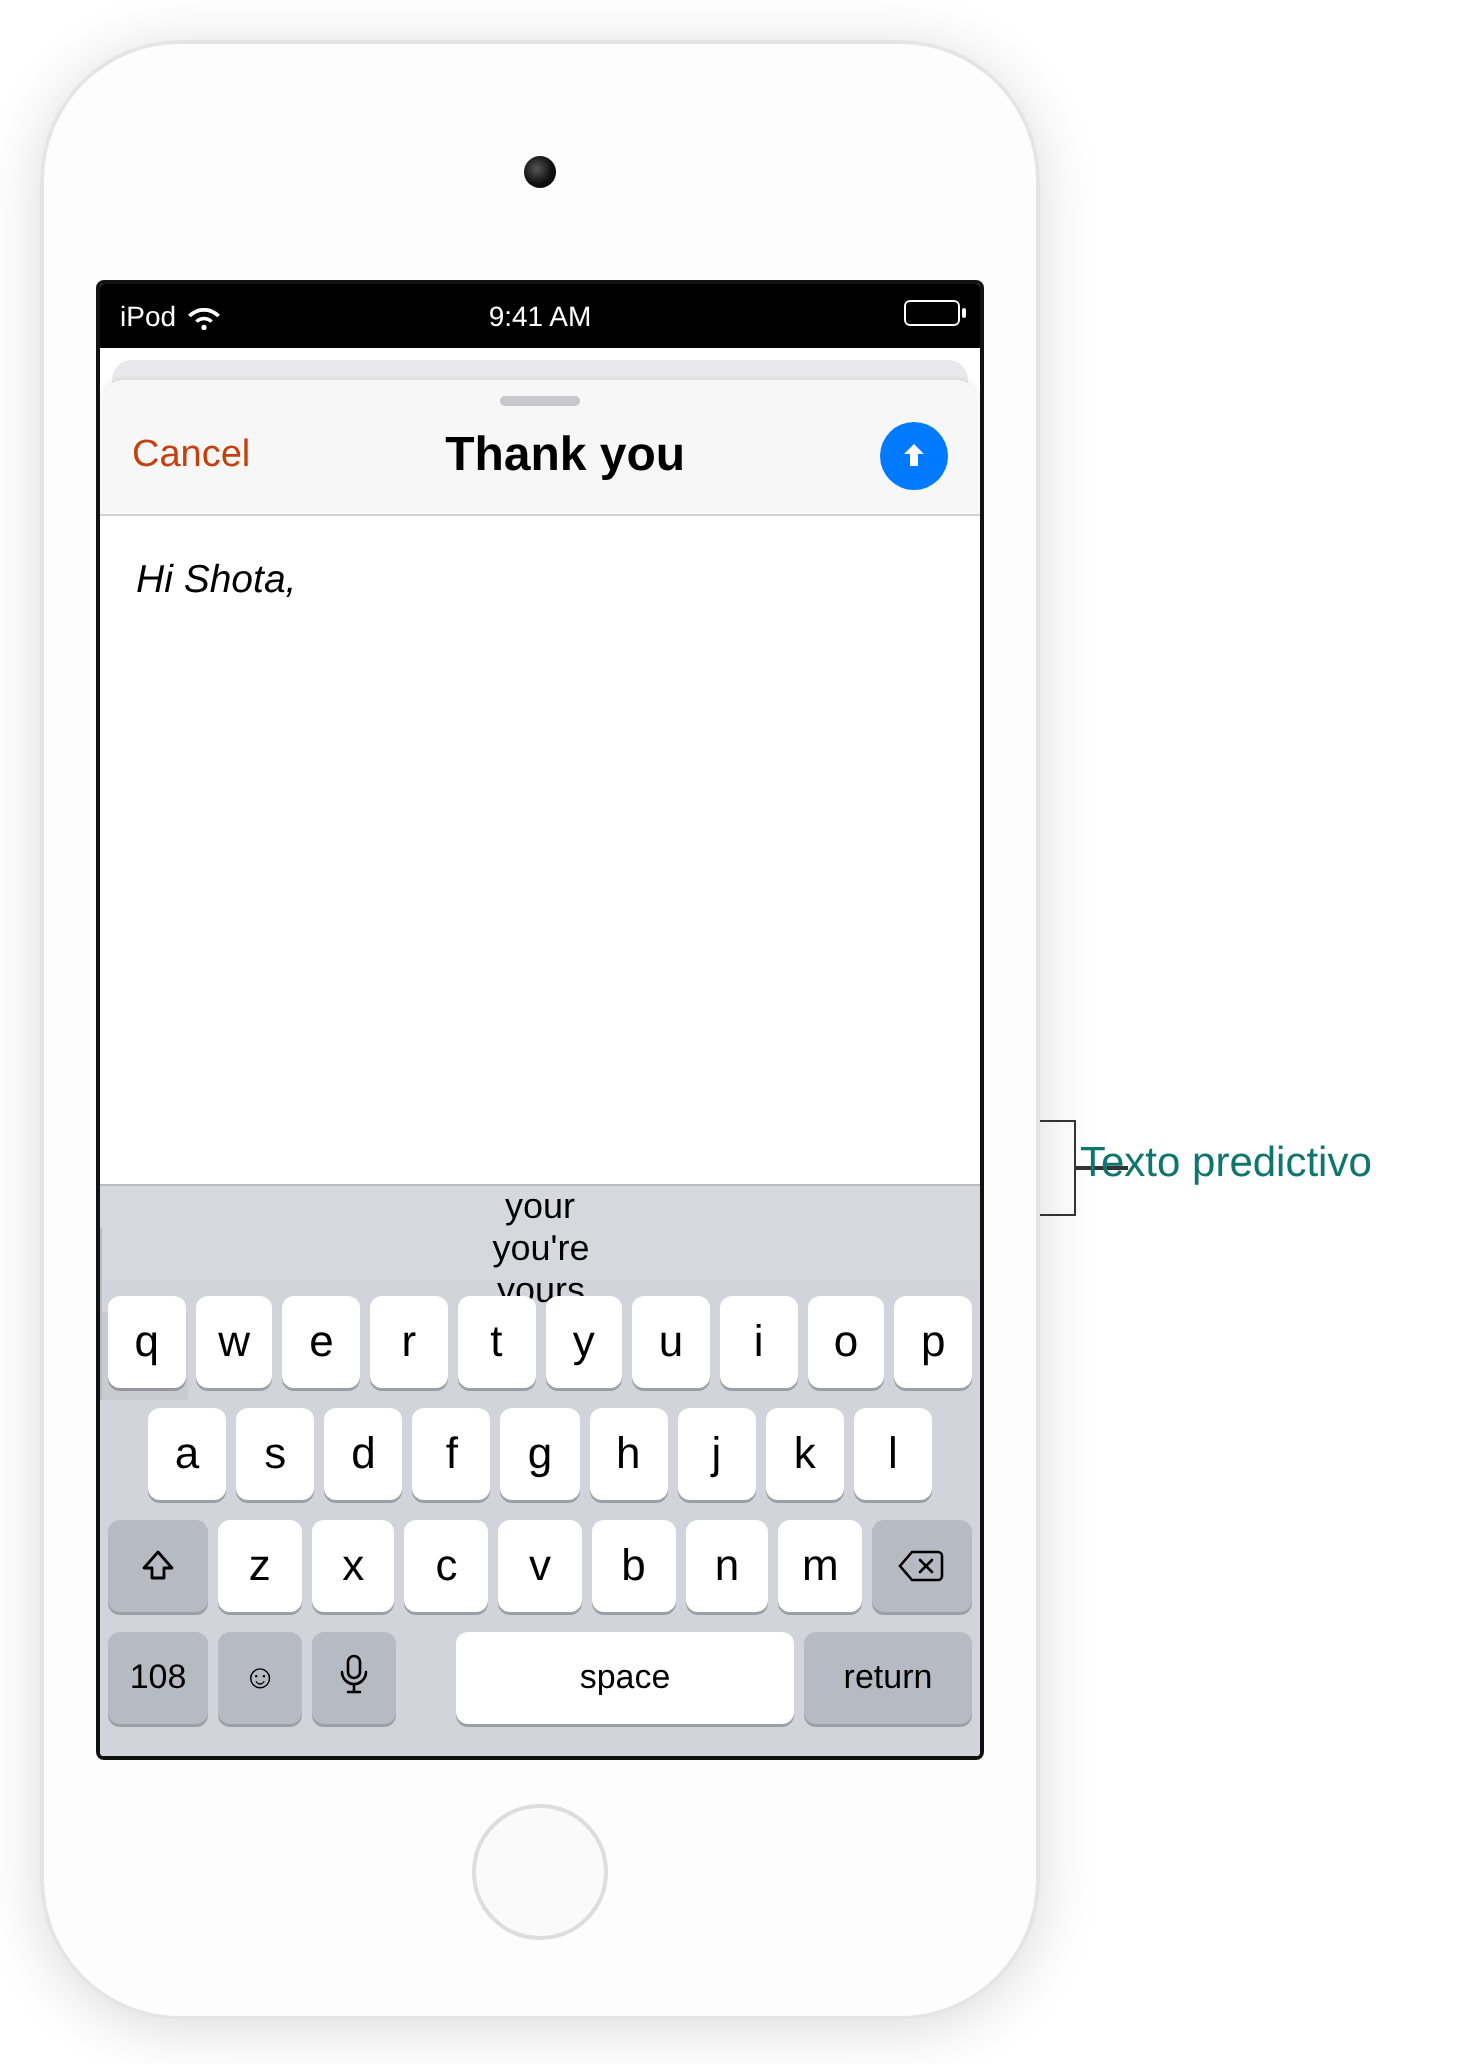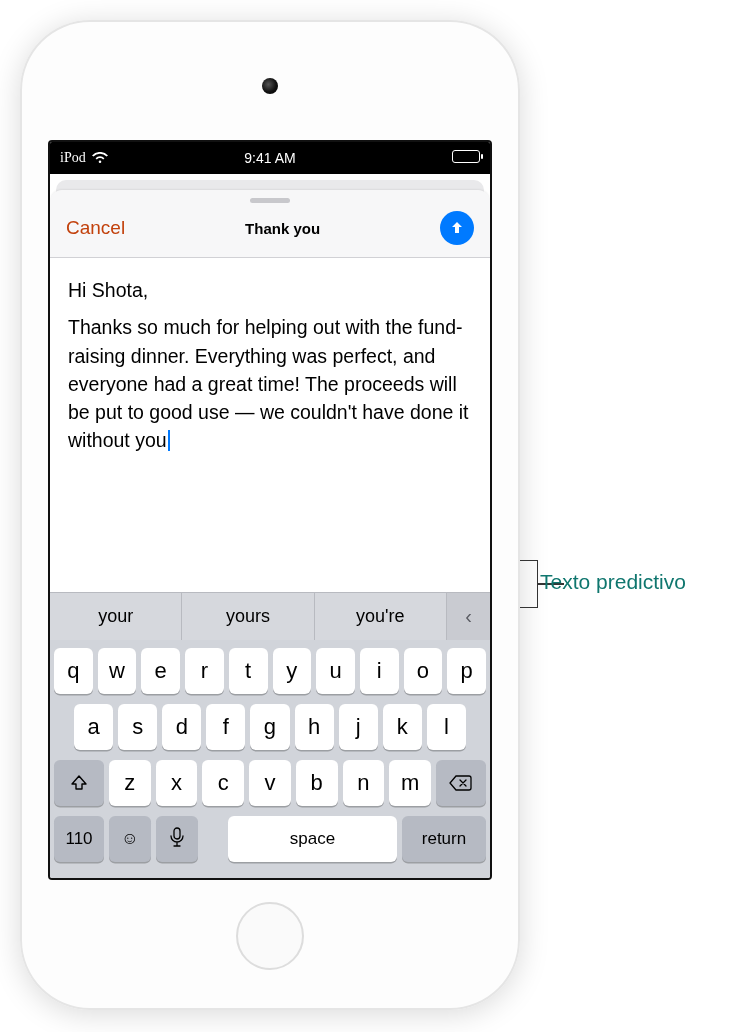--- a/index.html
+++ b/index.html
@@ -56,21 +56,21 @@
     height: 32px;
     background: #000;
     color: #fff;
     display: flex;
     align-items: center;
     justify-content: space-between;
     padding: 0 10px;
     font-size: 14px;
     font-weight: 500;
   }
-  .status-left { display: flex; align-items: center; gap: 6px; font-family: Liberation Serif, serif; }
+  .status-left { display: flex; align-items: flex-end; gap: 6px; }
   .wifi-icon svg { display:block; }
   .battery {
     width: 28px; height: 13px; border: 1.5px solid #fff; border-radius: 3px;
     position: relative; display:inline-block;
   }
   .battery::after {
     content:''; position:absolute; right:-4px; top:3px; width:2px; height:5px;
     background:#fff; border-radius:1px;
   }
   .battery-fill { background:#fff; height:100%; width:100%; border-radius:1px;}
@@ -91,21 +91,21 @@
   }
   .grabber {
     width: 40px; height: 5px; background:#c8c8cc; border-radius:3px;
     margin: 0 auto 8px auto;
   }
   .nav {
     display:flex; align-items:center; justify-content:space-between;
     padding: 0 16px 12px 16px;
   }
   .cancel { color:#c2410c; font-size:19px; }
-  .title  { font-size:15px; font-weight:600; color:#000; }
+  .title  { font-size:24px; font-weight:600; color:#000; }
   .send-btn {
     width: 34px; height:34px; border-radius:50%;
     background:#007aff; display:flex; align-items:center; justify-content:center;
   }
   .send-btn svg { display:block; }
   .divider { height:1px; background:#d1d1d5; }
   .body-area {
     background:#fff;
     padding: 18px 18px 0 18px;
     font-size: 19.5px;
@@ -116,20 +116,21 @@
   }
   .cursor {
     display:inline-block; width:2px; height:1.1em; background:#007aff;
     vertical-align: text-bottom; margin-left:1px;
   }
   
   .kb-wrap { margin-top:auto; }
   .predict-bar {
     display:flex; height:48px; background:#d6d8dd;
     border-top:1px solid #b8bac0;
+    flex-direction:column;
   }
   .predict {
     flex:1; display:flex; align-items:center; justify-content:center;
     font-size:18px; color:#000;
   }
   .predict + .predict { border-left:1px solid #b8bac0; }
   .predict-collapse {
     width:44px; flex:0 0 44px; border-left:1px solid #b8bac0;
     display:flex; align-items:center; justify-content:center;
     background:#c9cbd1; color:#5a5c63; font-size:20px;
@@ -209,30 +210,29 @@
         <span class="send-btn">
           <svg width="18" height="18" viewBox="0 0 18 18">
               <path d="M9 3l5 5h-3v6H7V8H4l5-5z" fill="#fff"></path>
             </svg>
         </span>
       </div>
     </div>
     <div class="divider"></div>
 
     <div class="body-area">
-      <div style="margin-bottom:9px;">Hi Shota,</div>
-      <div><span>Thanks so much for helping out with the fund-raising dinner. Everything was perfect, and everyone had a great time! The proceeds will be put to good use — we couldn't have done it without you</span><span class="cursor"></span></div>
+      <div style="margin-bottom:22px;font-style:italic;">Hi Shota,</div>
     </div>
 
     <div class="kb-wrap">
 
       <div class="predict-bar">
         <div class="predict">your</div>
+        <div class="predict">you're</div>
         <div class="predict">yours</div>
-        <div class="predict">you're</div>
         <div class="predict-collapse">
           <span>‹</span>
         </div>
       </div>
 
       <div class="keyboard">
         <div class="kb-row r1">
           <div class="key">q</div>
           <div class="key">w</div>
           <div class="key">e</div>
@@ -269,21 +269,21 @@
           <div class="key">n</div>
           <div class="key">m</div>
           <div class="key key-fn">
             <svg width="24" height="18" viewBox="0 0 24 18">
                 <path d="M7 2h13a2 2 0 012 2v10a2 2 0 01-2 2H7l-6-7 6-7z" fill="none" stroke="#000" stroke-width="1.3"></path>
                 <path d="M11 6l6 6M17 6l-6 6" stroke="#000" stroke-width="1.3" stroke-linecap="round"></path>
               </svg>
           </div>
         </div>
         <div class="kb-row r4">
-          <div class="key key-123">110</div>
+          <div class="key key-123">108</div>
           <div class="key key-emoji">
               <span>☺</span>
             </div>
           <div class="key key-mic">
             <span>
               <svg width="14" height="20" viewBox="0 0 14 20">
                   <rect x="4" y="1" width="6" height="11" rx="3" fill="none" stroke="#000" stroke-width="1.3"></rect>
                   <path d="M1 9a6 6 0 0012 0M7 15v4M4 19h6" fill="none" stroke="#000" stroke-width="1.3" stroke-linecap="round"></path>
                 </svg>
             </span>

